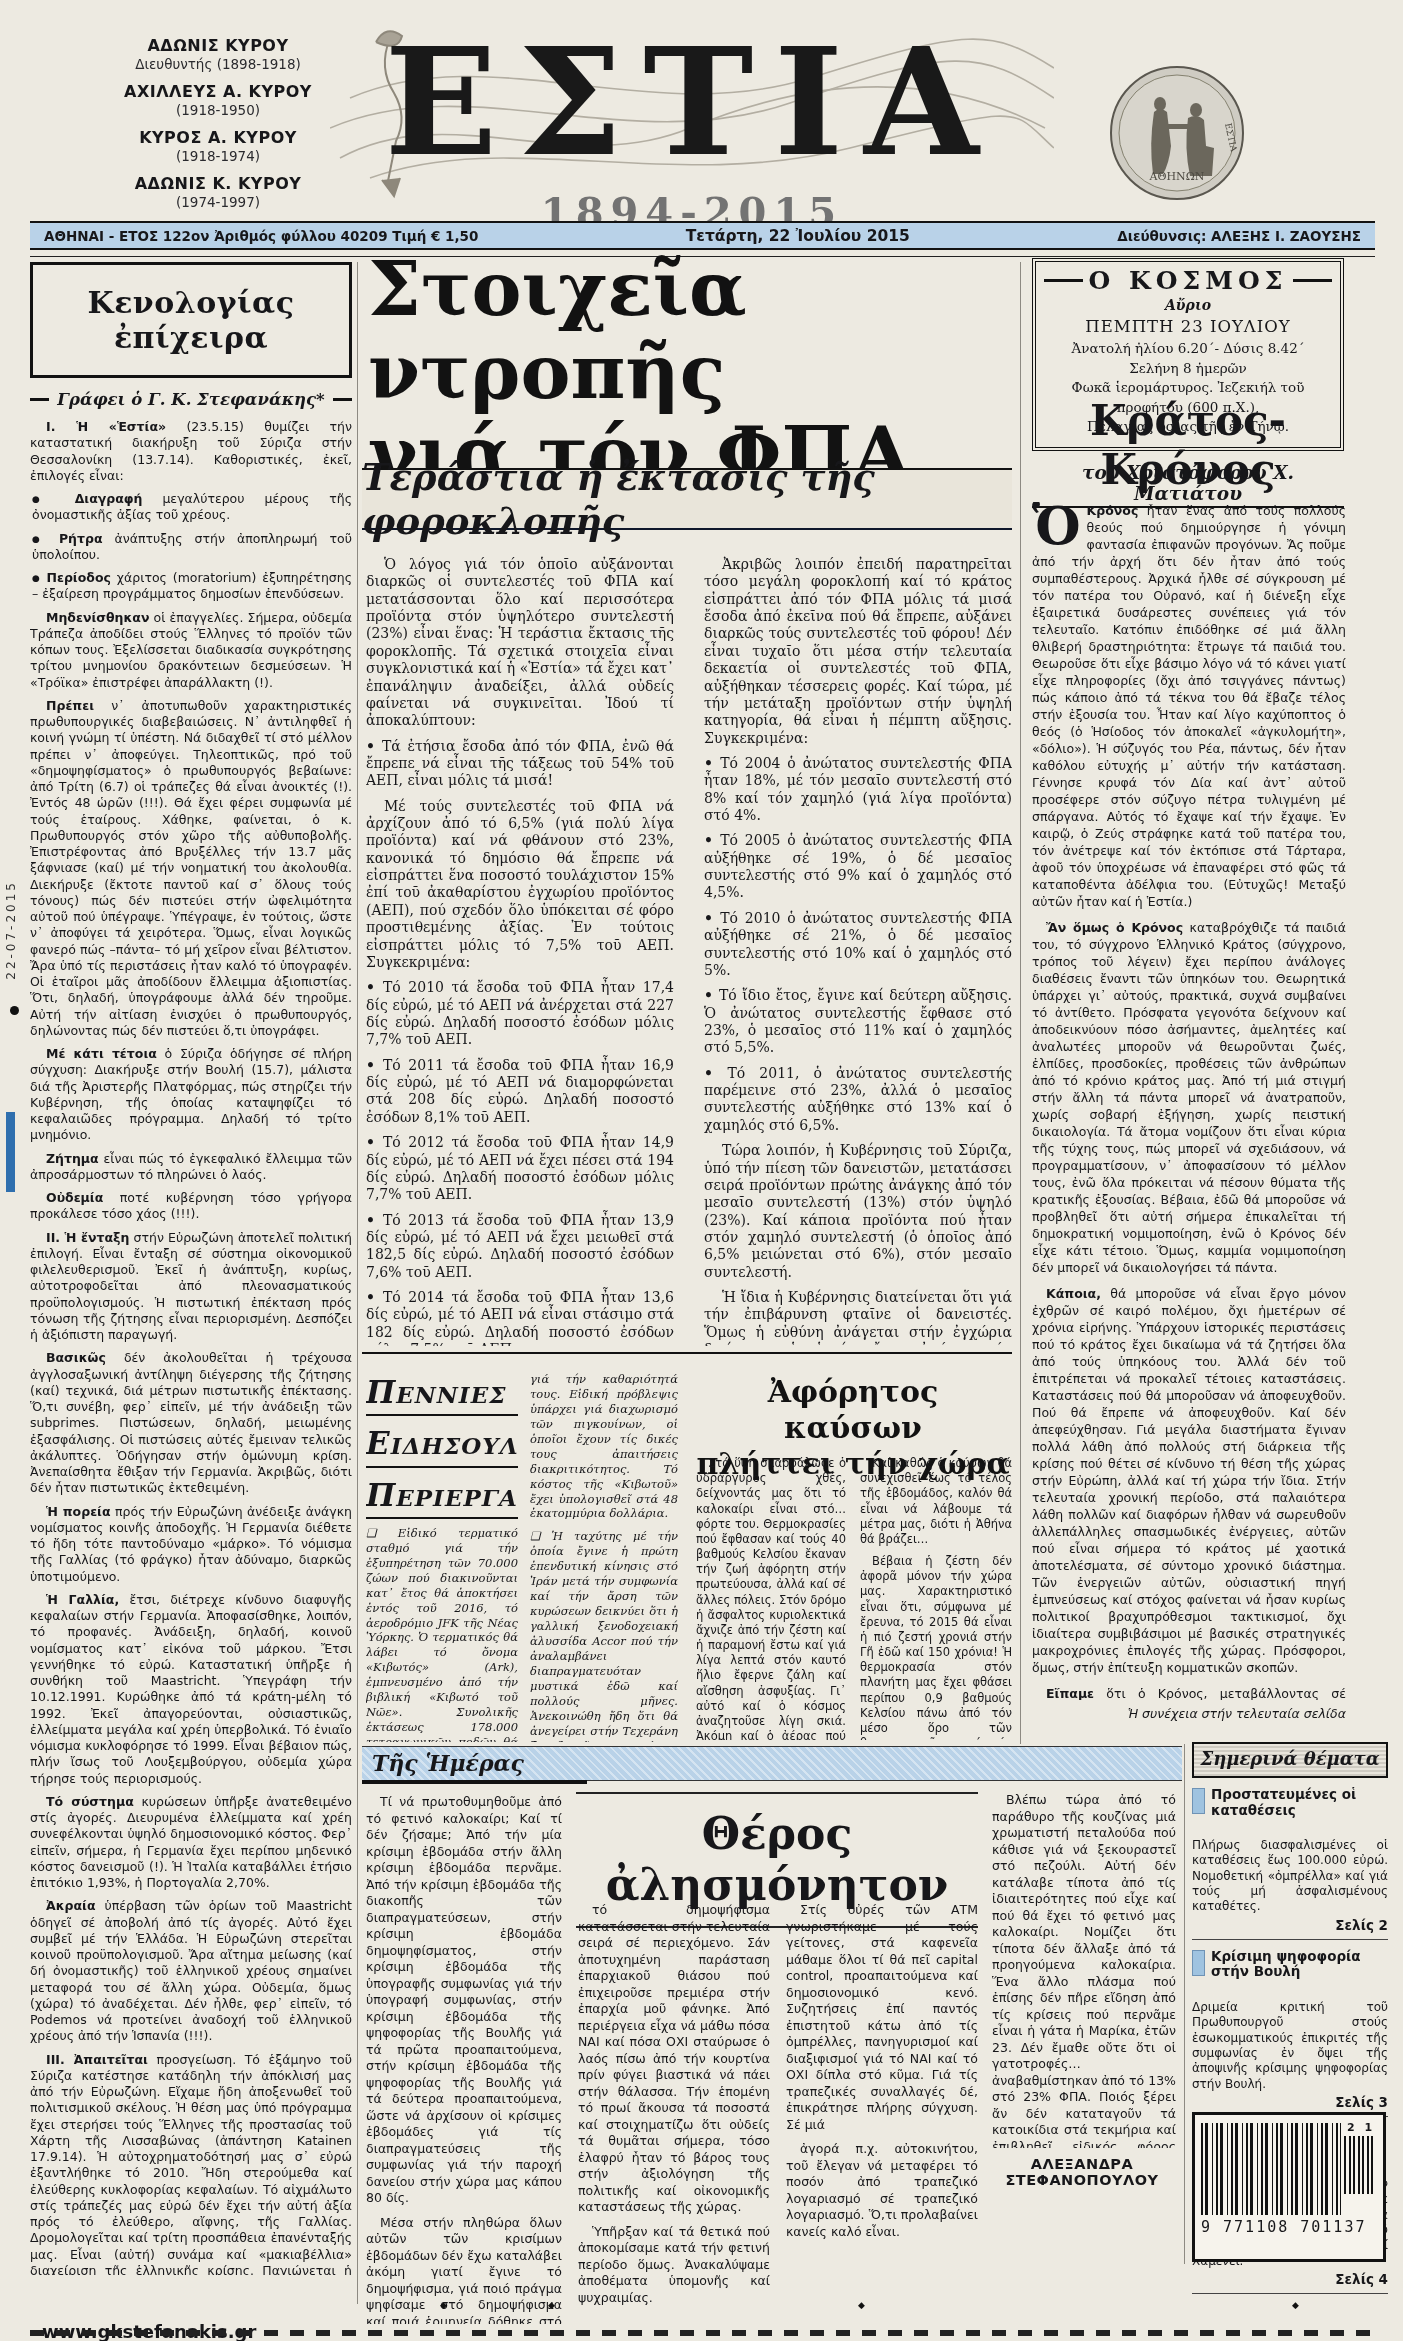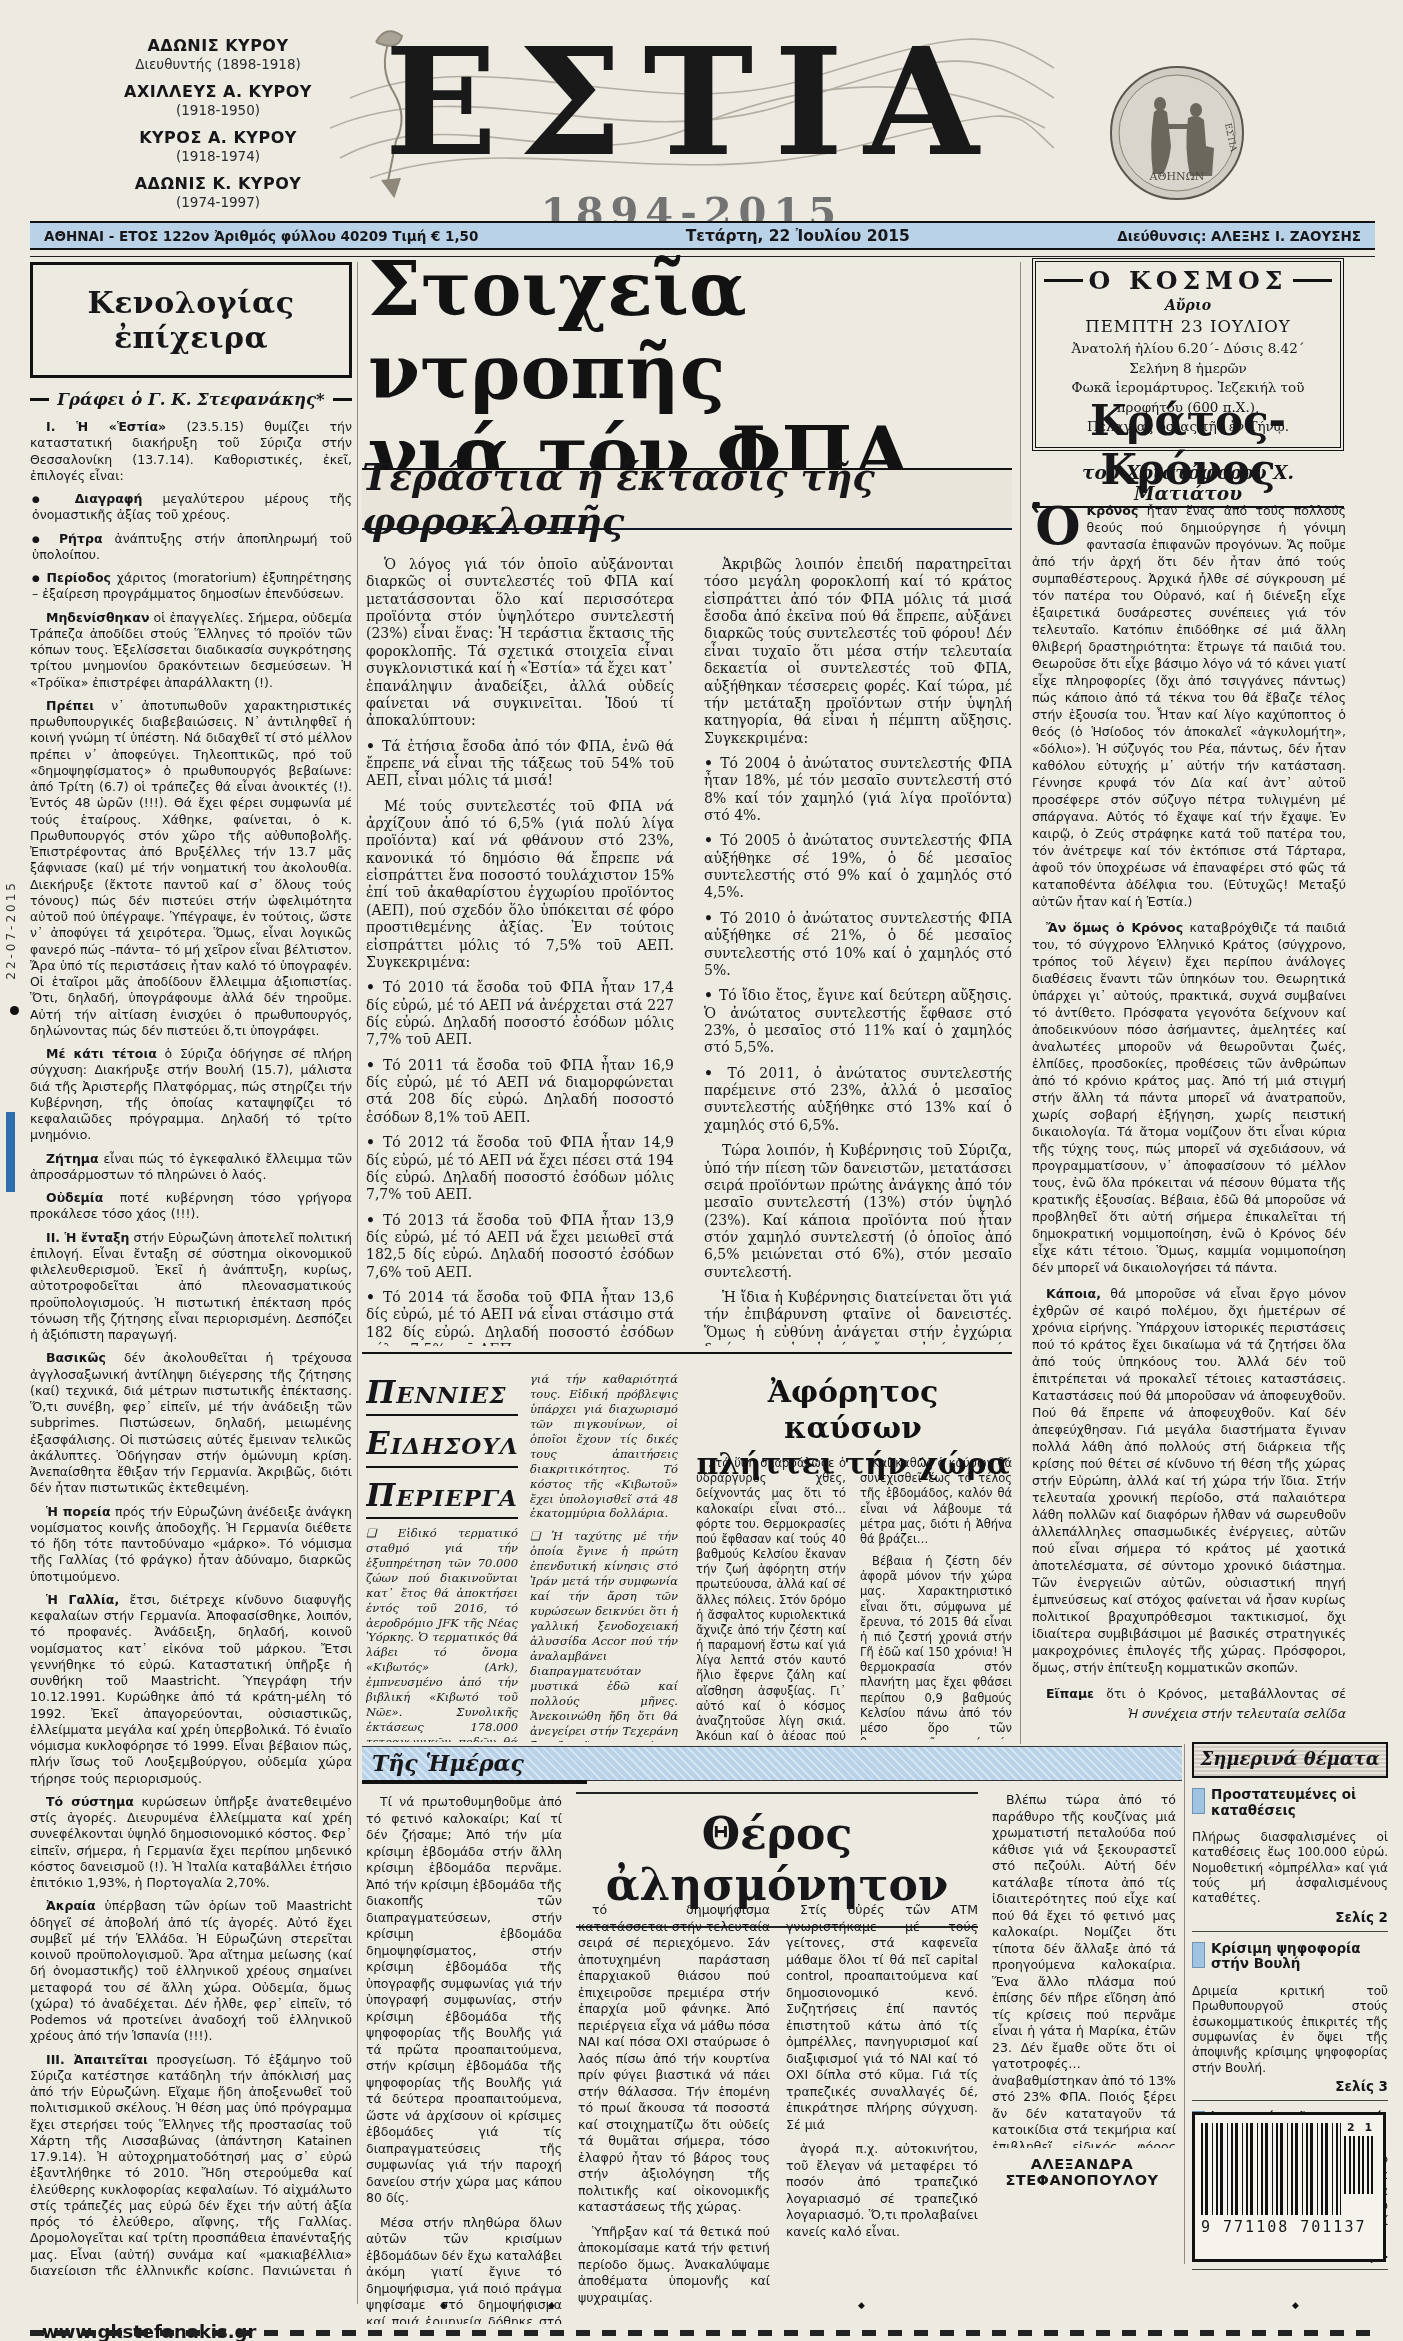--- a/index.html
+++ b/index.html
@@ -113,21 +113,21 @@
   .kcont{left:1032px;top:1706px;width:314px;text-align:right;font-size:12.5px;font-style:italic;}
   
   .topics{left:1192px;top:1742px;width:196px;}
   .topics-head{border:2px solid #121212;height:32px;line-height:30px;text-align:center;
     font-family:"DejaVu Serif",serif;font-style:italic;font-weight:bold;font-size:18px;
     background:repeating-linear-gradient(0deg,#cfcbc2 0 2px,#e9e5dc 2px 4px);}
   .topic{padding:9px 0 6px;border-bottom:1px solid #444;}
   .topic-titlerow{display:flex;gap:6px;}
   .topic-ico{width:11px;height:24px;background:#9fc3e0;border:1px solid #6f93b5;flex:none;margin-top:1px;}
   .topic-title{font-weight:bold;font-size:13.5px;line-height:1.15;}
-  .topic-body{font-size:12px;line-height:1.28;margin-top:12px;text-align:justify;}
+  .topic-body{font-size:12px;line-height:1.28;margin-top:20px;text-align:justify;}
   .topic-page{text-align:right;font-weight:bold;font-size:13.5px;margin-top:2px;}
   
   .barcode{left:1192px;top:2112px;width:194px;height:150px;border:3px solid #121212;
     box-sizing:border-box;background:#f6f3ec;padding:8px 6px 4px;}
   .bars{width:140px;height:92px;
     background:repeating-linear-gradient(90deg,#111 0 2px,transparent 2px 4px,#111 4px 7px,transparent 7px 11px,#111 11px 12px,transparent 12px 15px);}
   .bdigits{font-family:"DejaVu Sans Mono",monospace;font-size:15px;letter-spacing:2px;margin-top:3px;}
   .bcorner{position:absolute;right:5px;top:6px;width:34px;text-align:center;}
   .bcorner .n{font-size:11px;font-weight:bold;letter-spacing:3px;}
   .bcorner .mini{width:30px;height:58px;margin-top:2px;

